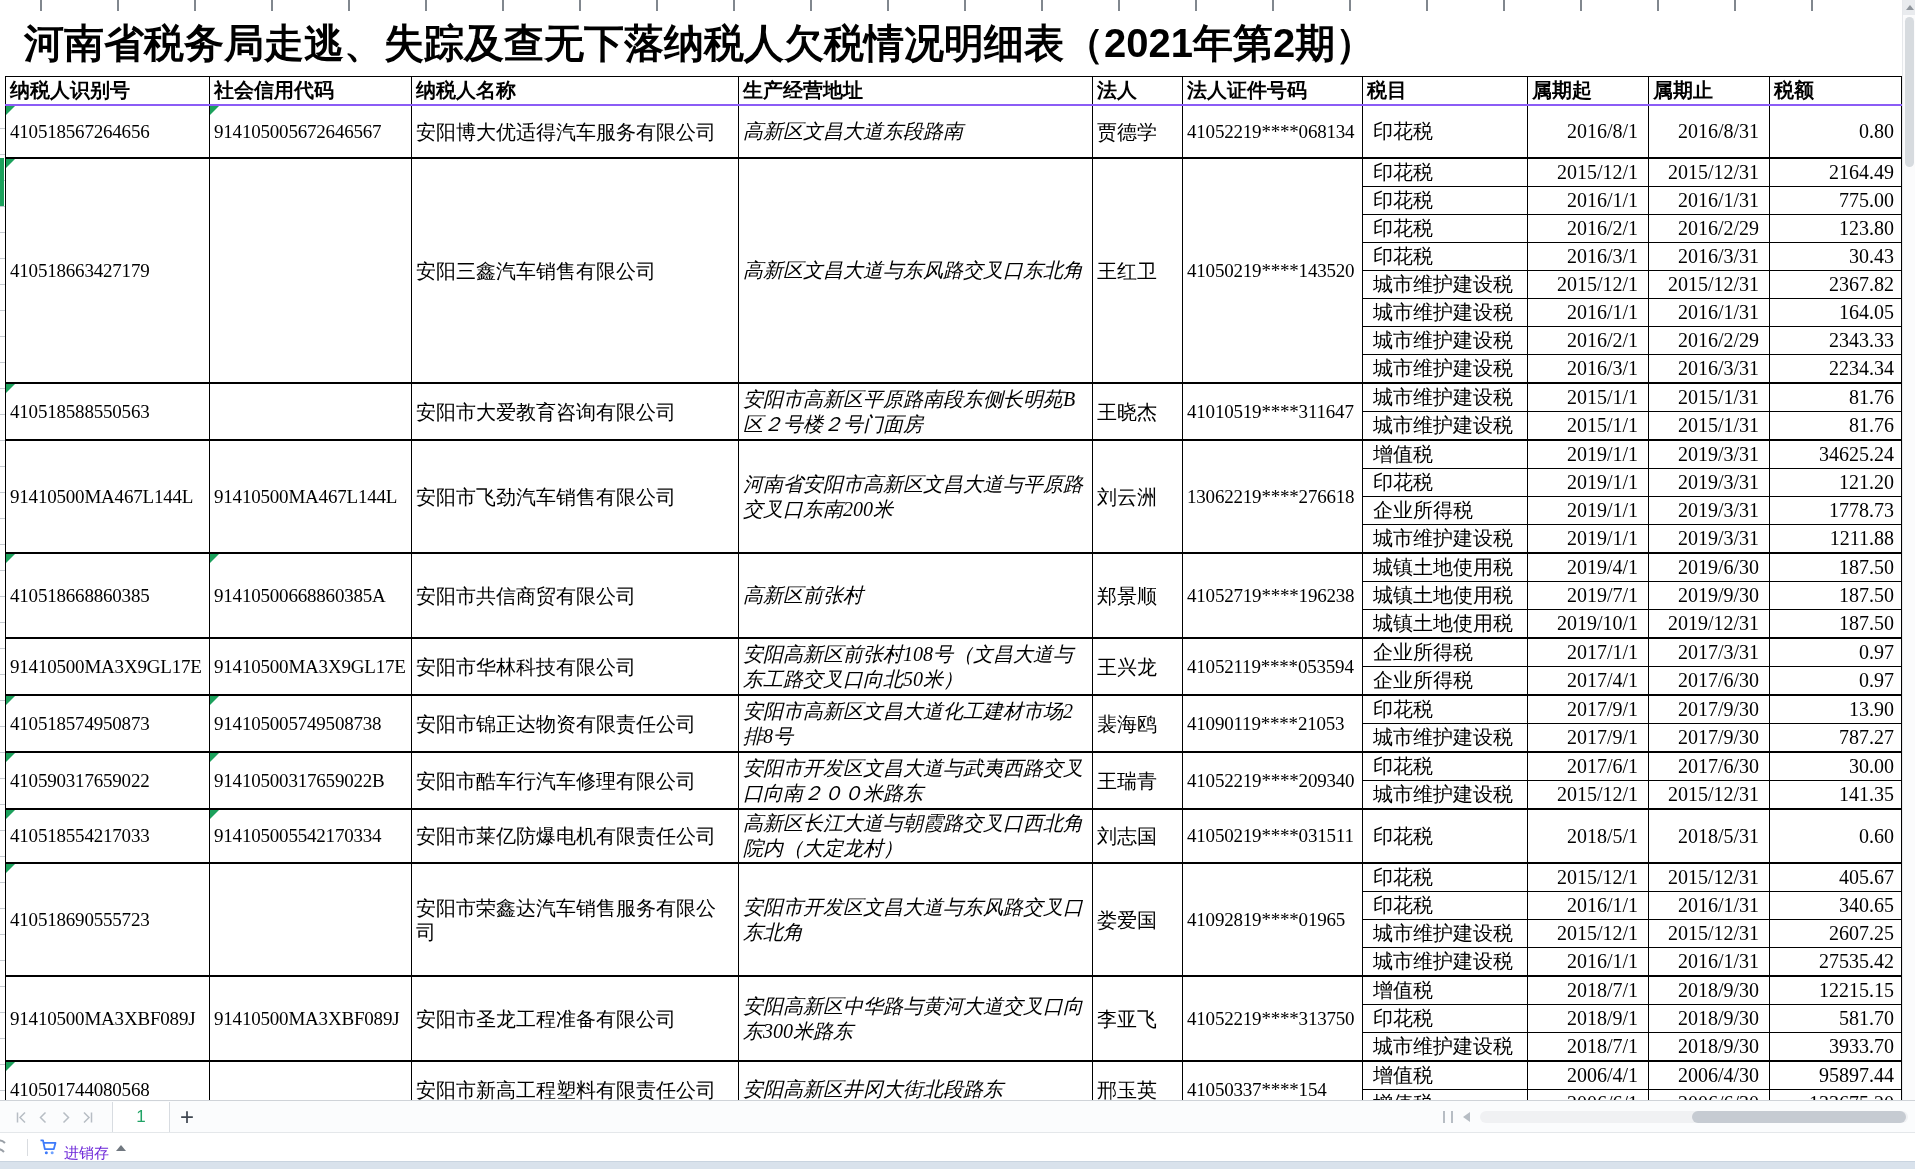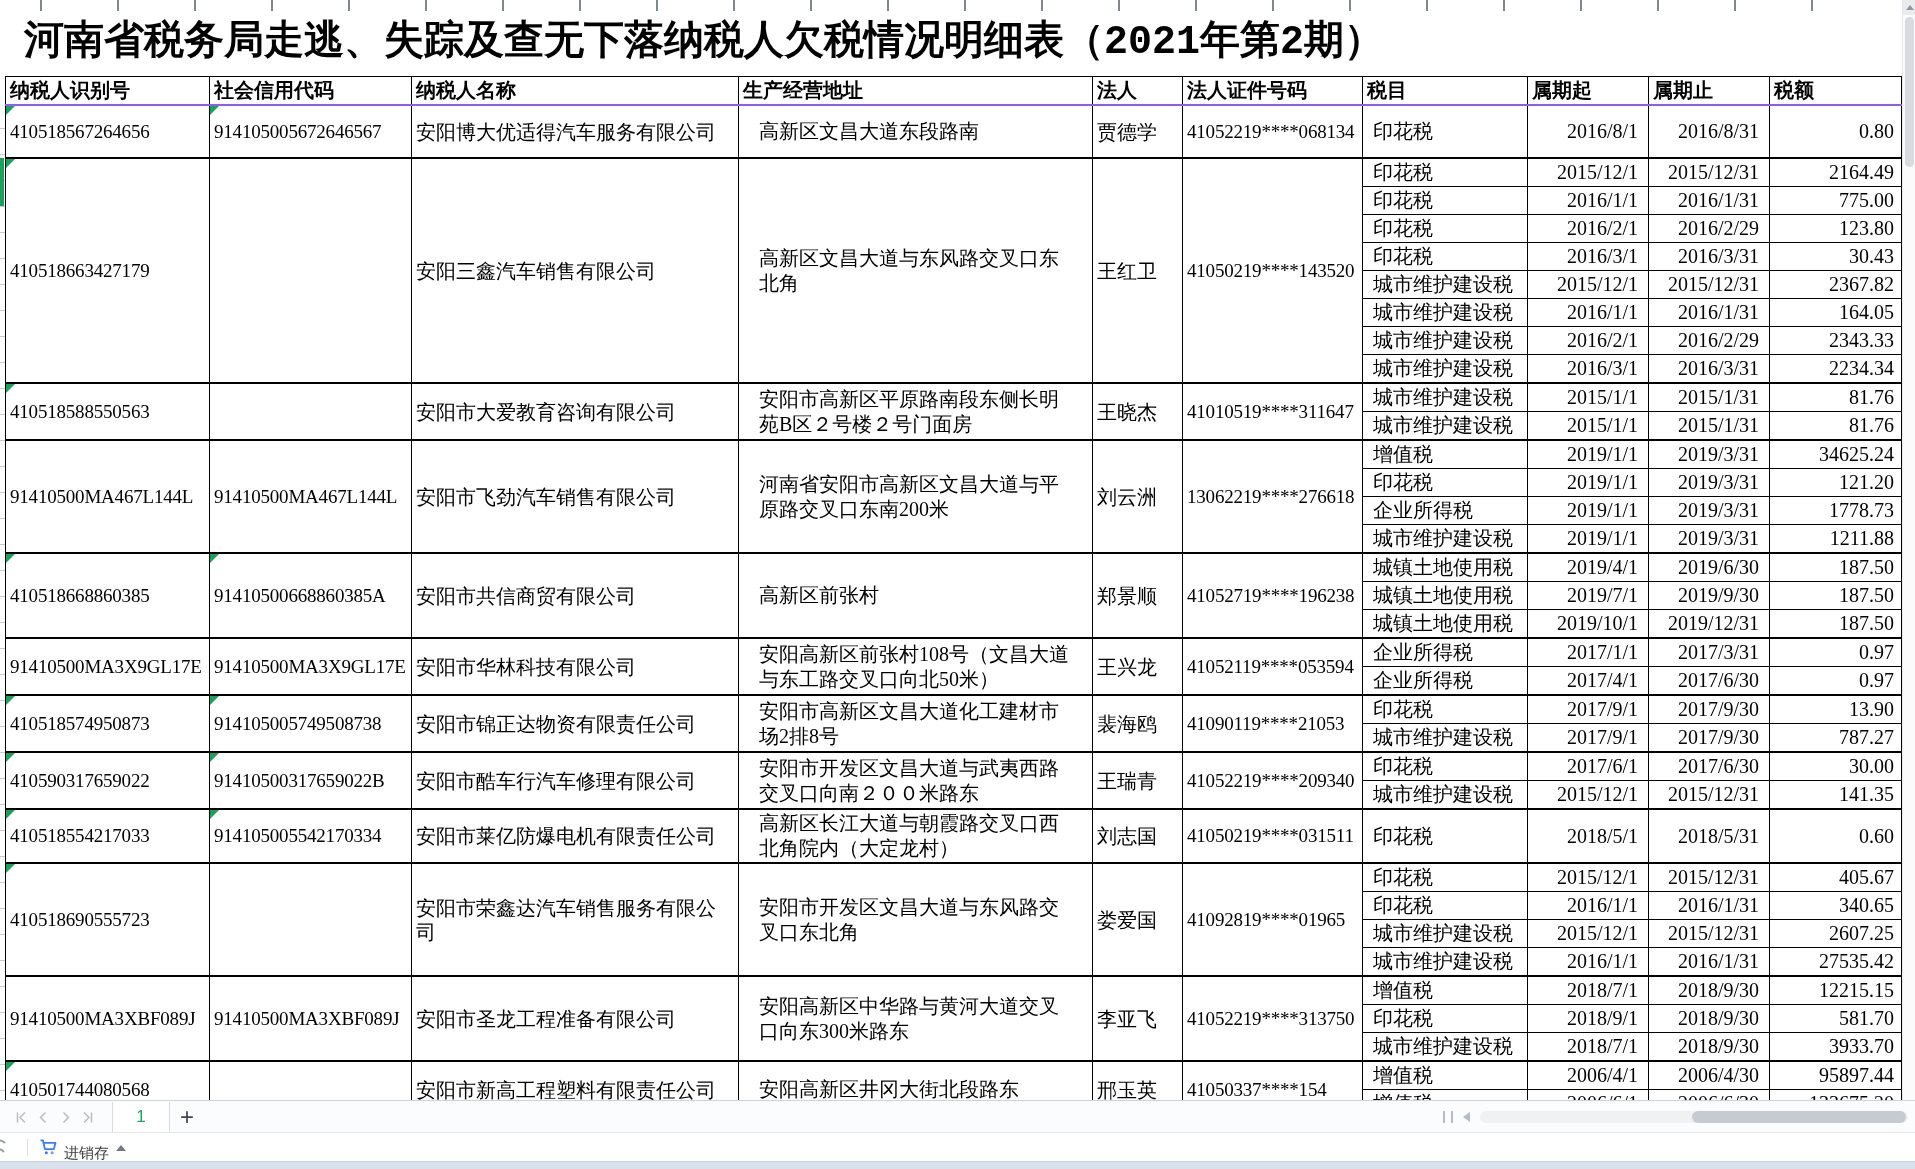--- a/index.html
+++ b/index.html
@@ -7,32 +7,32 @@
        font-family:"Liberation Serif","DejaVu Serif",serif;color:#000;position:relative;}
   
   #sheet{position:absolute;left:0;top:0;width:1915px;height:1100px;overflow:hidden;background:#fff;}
   #top-strip{position:absolute;left:6px;top:0;width:1896px;height:11px;
      background:repeating-linear-gradient(90deg,transparent 0 75px,#81878e 75px 77px);
      background-position:-41px 0;}
   #left-strip{position:absolute;left:0;top:103px;width:6px;height:997px;
      background:repeating-linear-gradient(180deg,transparent 0 25px,#c6cbd1 25px 26px);}
   #sel-sliver{position:absolute;left:0;top:158px;width:4px;height:48px;background:#1ca15c;}
   #title{position:absolute;left:24px;top:14px;height:58px;line-height:58px;
-     font-family:Liberation Mono, monospace;font-weight:700;font-size:40px;white-space:nowrap;}
+     font-family:Liberation Sans, sans-serif;font-weight:700;font-size:40px;white-space:nowrap;}
   
   #tbl-wrap{position:absolute;left:5px;top:76px;width:1900px;height:1024px;overflow:hidden;}
   table{border-collapse:collapse;table-layout:fixed;width:1896px;}
   td,th{border:1px solid #000;overflow:hidden;vertical-align:middle;position:relative;
         font-size:20px;padding:0 4px;}
   th{font-weight:700;text-align:left;height:25px;}
   tr.grp>td{border-top:2px solid #000;}
   thead tr th{border-bottom:2px solid #8b5cf6;}
   td.c-id{font-size:19px;letter-spacing:-0.2px;white-space:nowrap;}
   td.c-name{line-height:24px;}
-  td.c-addr{line-height:25px;padding:1px 20px;}
+  td.c-addr{line-height:25px;padding:1px 4px;font-style:italic;}
   td.c-tax{padding-left:10px;white-space:nowrap;}
   td.c-date{text-align:right;padding-right:10px;white-space:nowrap;}
   td.c-amt{text-align:right;padding-right:7px;white-space:nowrap;}
   .cellflag{position:absolute;top:0;left:0;width:0;height:0;
     border-top:9px solid #1ca15c;border-right:9px solid transparent;}
   
   #vscroll{position:absolute;left:1902px;top:0;width:13px;height:1100px;background:#fbfbfc;border-left:1px solid #e6e8eb;}
   #vscroll .arrowbox{position:absolute;top:0;left:0;width:13px;height:15px;background:#e9ebee;
      display:flex;align-items:center;justify-content:center;}
   .tri-up{width:0;height:0;border-left:4px solid transparent;border-right:4px solid transparent;border-bottom:5px solid #8f959c;}
@@ -52,21 +52,21 @@
   #hleft-arrow{position:absolute;left:1463px;top:11px;width:0;height:0;
      border-top:5px solid transparent;border-bottom:5px solid transparent;border-right:7px solid #b7bdc4;}
   #htrack{position:absolute;left:1480px;top:10px;width:428px;height:12px;background:#f0f1f3;border-radius:6px;}
   #hthumb{position:absolute;left:212px;top:0;width:214px;height:12px;background:#c6cbd2;border-radius:6px;}
   
   #taskbar{position:absolute;left:0;top:1132px;width:1915px;height:29px;background:#fff;
      border-top:1px solid #e4e7ea;font-family:"Liberation Sans","DejaVu Sans",sans-serif;}
   #logo-clip{position:absolute;left:-10px;top:4px;width:26px;height:21px;overflow:hidden;}
   #task-div{position:absolute;left:27px;top:6px;width:1px;height:17px;background:#d9dce0;}
   #cart{position:absolute;left:38px;top:4px;}
-  #task-label{position:absolute;left:64px;top:11px;font-size:15px;color:#404040;}
+  #task-label{position:absolute;left:64px;top:11px;font-size:15px;color:#6d28d9;}
   #task-caret{position:absolute;left:116px;top:12px;width:0;height:0;
      border-left:5px solid transparent;border-right:5px solid transparent;border-bottom:6px solid #717880;}
   #bottom-strip{position:absolute;left:0;top:1161px;width:1915px;height:8px;background:#d9e2ec;border-top:1px solid #c9d4e0;}
 </style>
 </head>
 <body>
 
 <div id="sheet">
   <div id="top-strip"></div>
   <div id="left-strip"></div>

